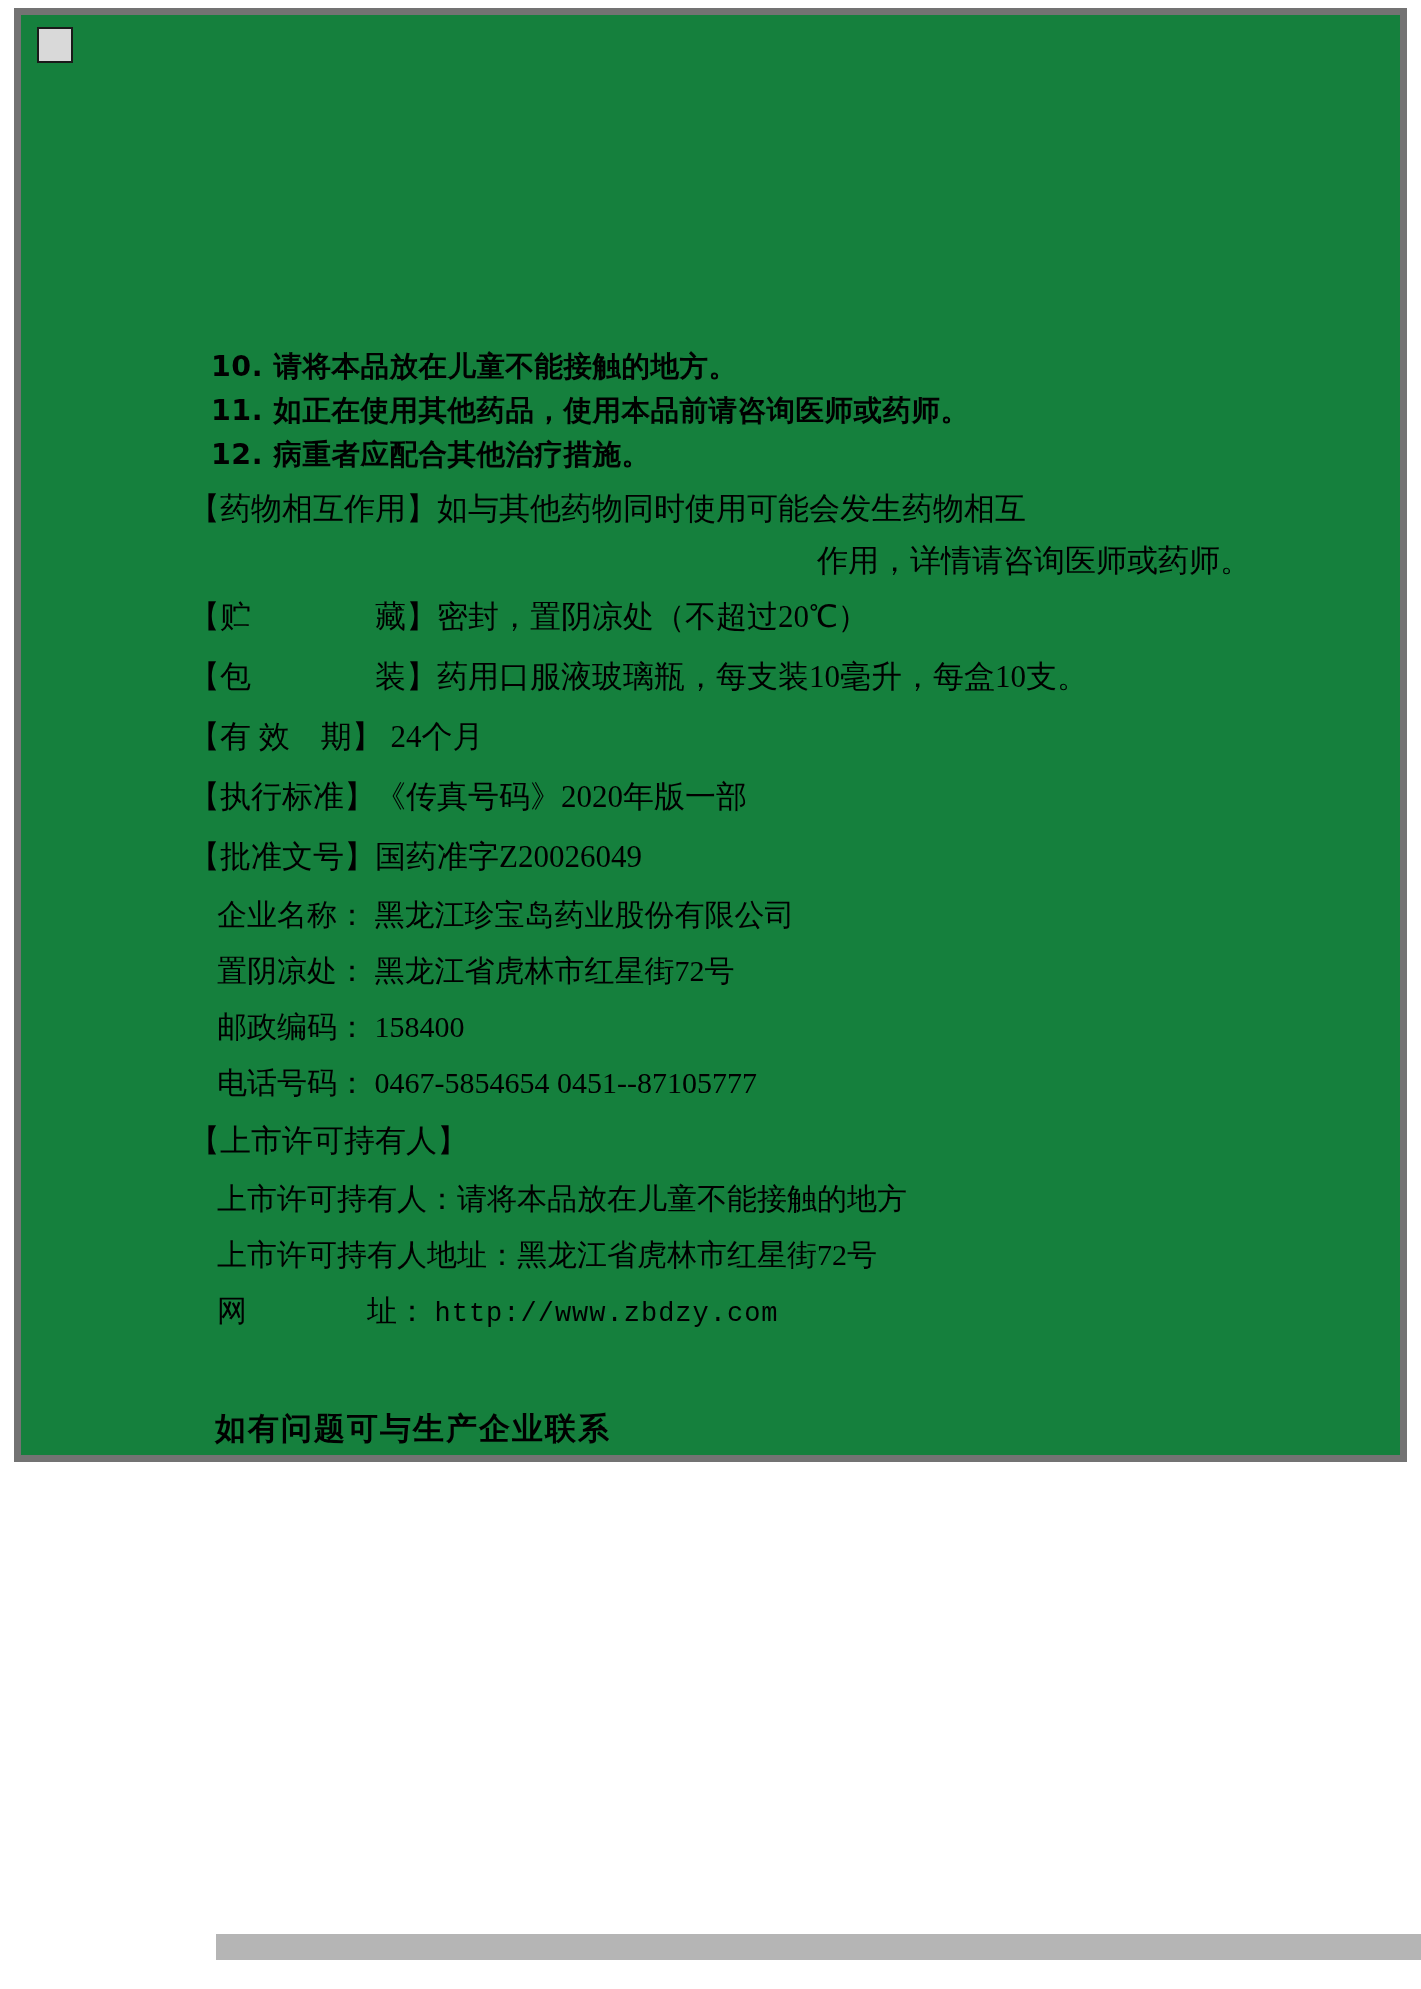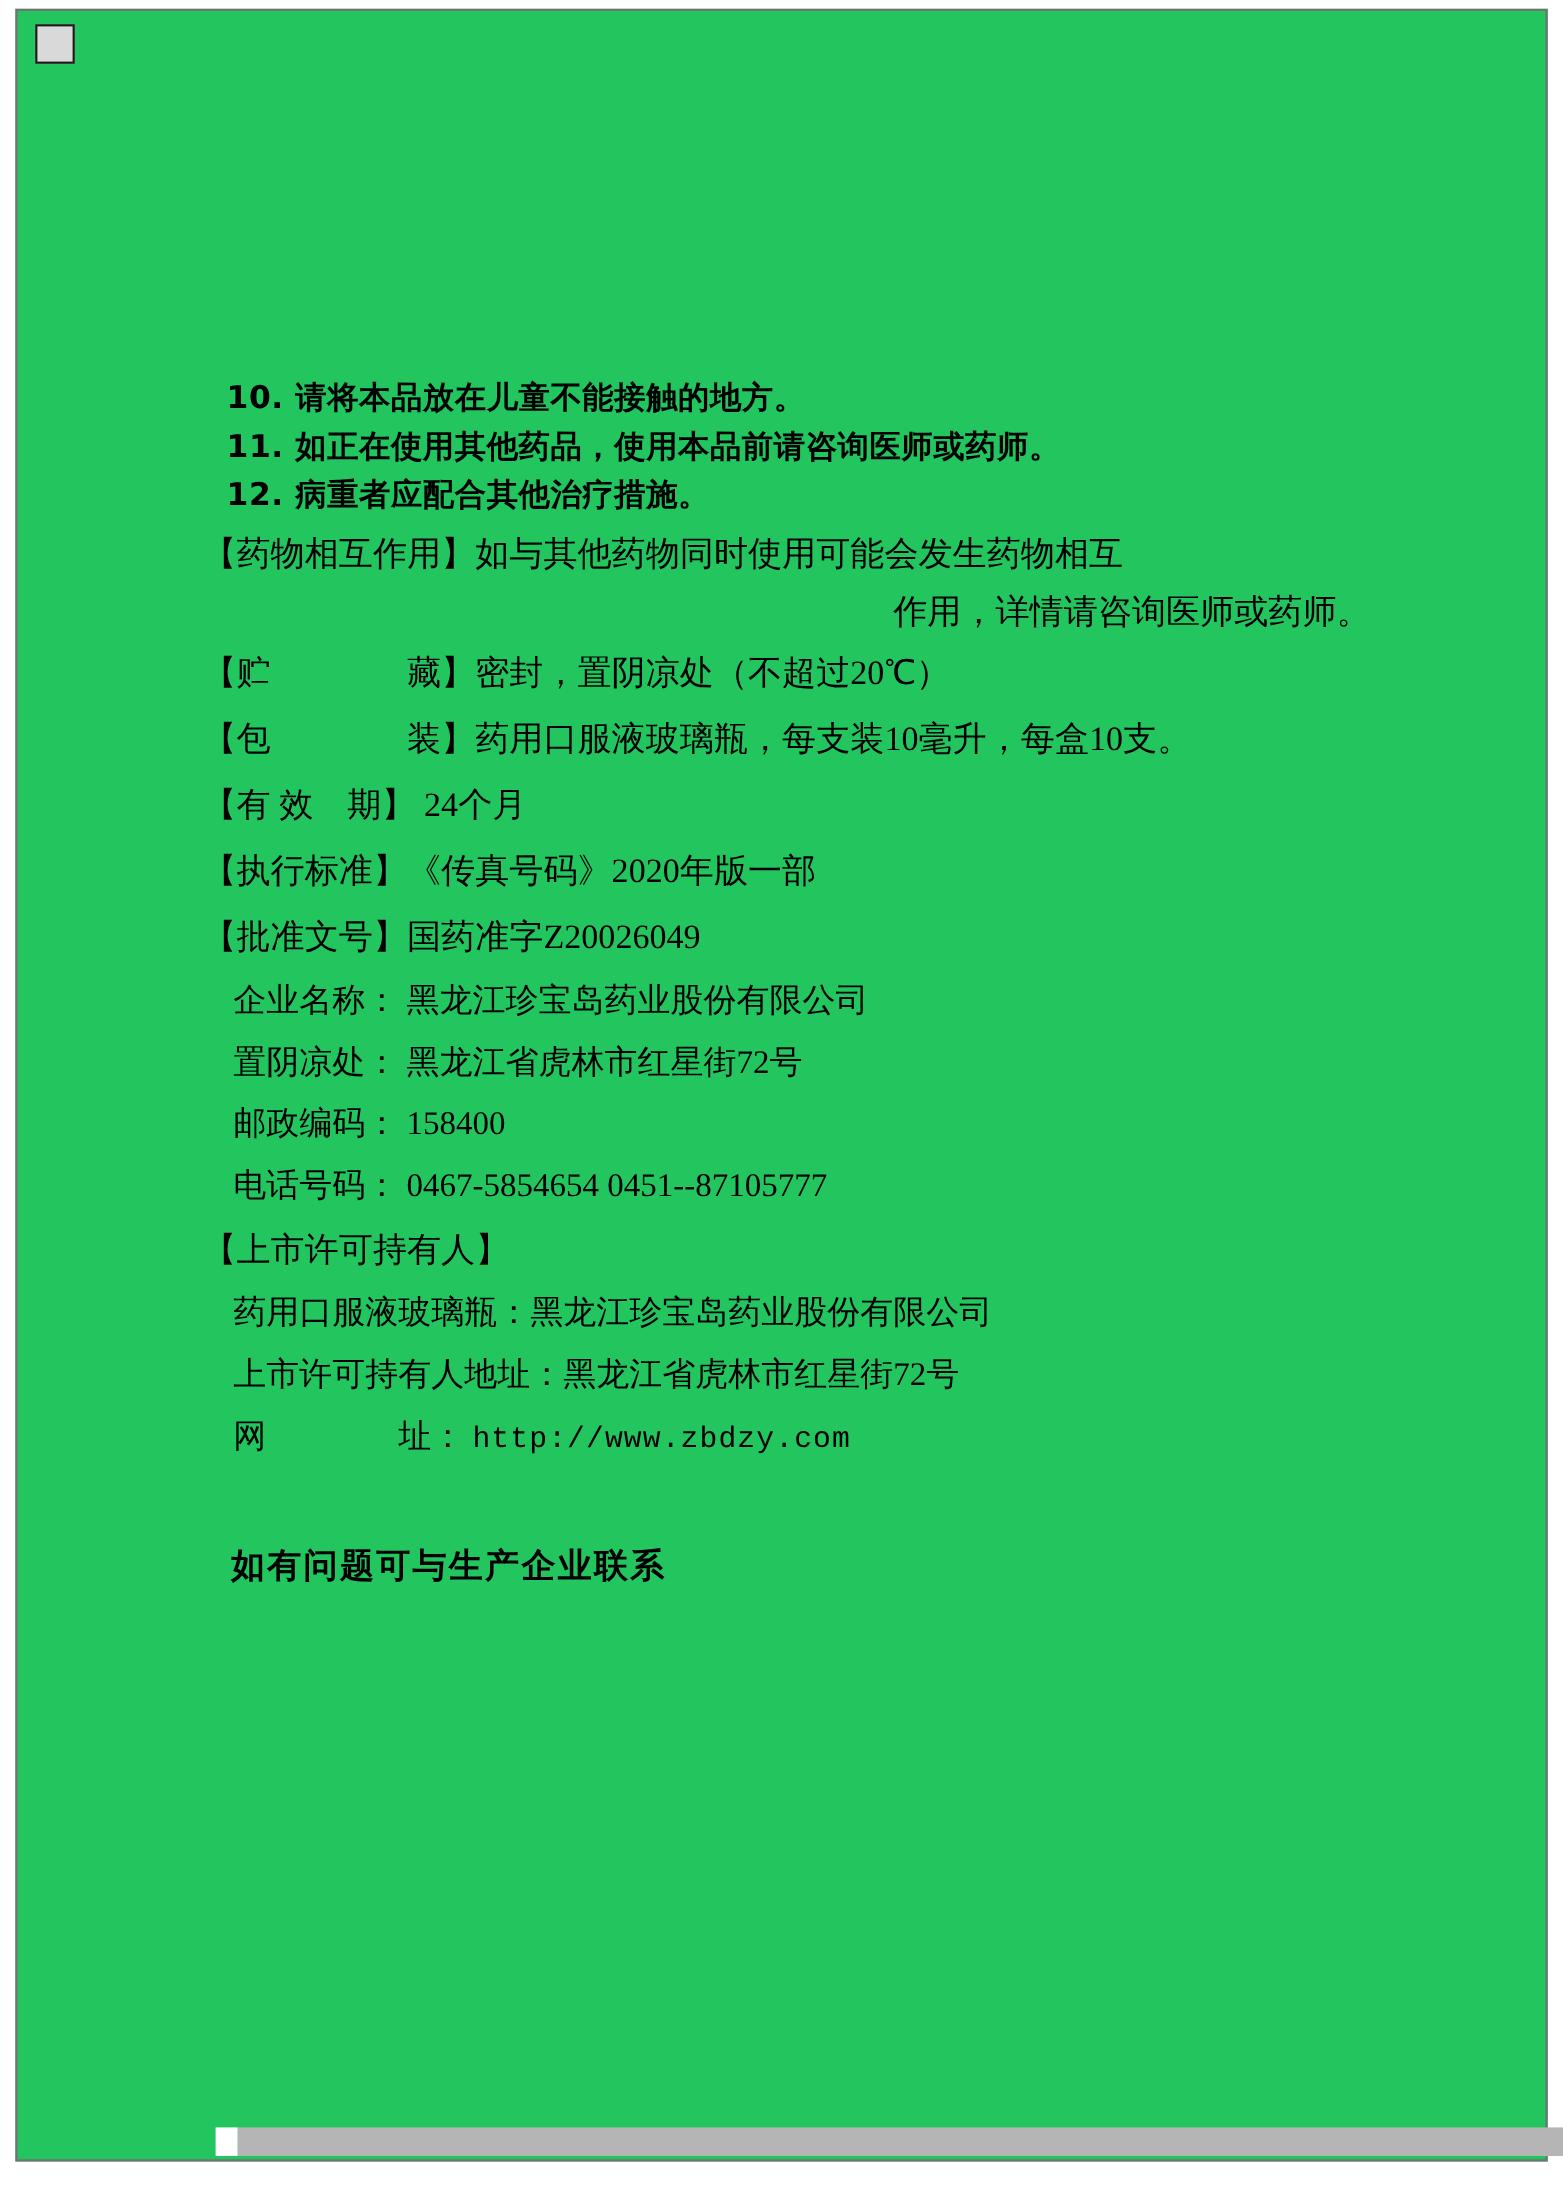--- a/index.html
+++ b/index.html
@@ -14,23 +14,23 @@
     font-family: "Liberation Serif", serif;
     overflow: hidden;
   }
 
   
   .page {
     position: absolute;
     left: 14px;
     top: 8px;
     width: 1393px;
-    height: 1957px;
-    background: #22c55e;
-    border: 2px solid #737373;
+    height: 1454px;
+    background: #15803d;
+    border: 7px solid #737373;
     box-sizing: border-box;
   }
 
   
   .corner-marker {
     position: absolute;
     left: 16px;
     top: 12px;
     width: 36px;
     height: 36px;
@@ -149,21 +149,21 @@
     <div class="block">【有 效　期】 24个月</div>
     <div class="block">【执行标准】《传真号码》2020年版一部</div>
     <div class="block">【批准文号】国药准字Z20026049</div>
 
     <div class="sub">企业名称：  黑龙江珍宝岛药业股份有限公司</div>
     <div class="sub">置阴凉处：  黑龙江省虎林市红星街72号</div>
     <div class="sub">邮政编码：  158400</div>
     <div class="sub">电话号码：  0467-5854654    0451--87105777</div>
 
     <div class="block">【上市许可持有人】</div>
-    <div class="sub">药用口服液玻璃瓶：黑龙江珍宝岛药业股份有限公司</div>
+    <div class="sub">上市许可持有人：请将本品放在儿童不能接触的地方</div>
     <div class="sub">上市许可持有人地址：黑龙江省虎林市红星街72号</div>
     <div class="sub">
       <span>网　　　　址：</span>
       <span class="mono">http://www.zbdzy.com</span>
     </div>
 
     <div class="footer-note">如有问题可与生产企业联系</div>
 
   </div>
 </div>

